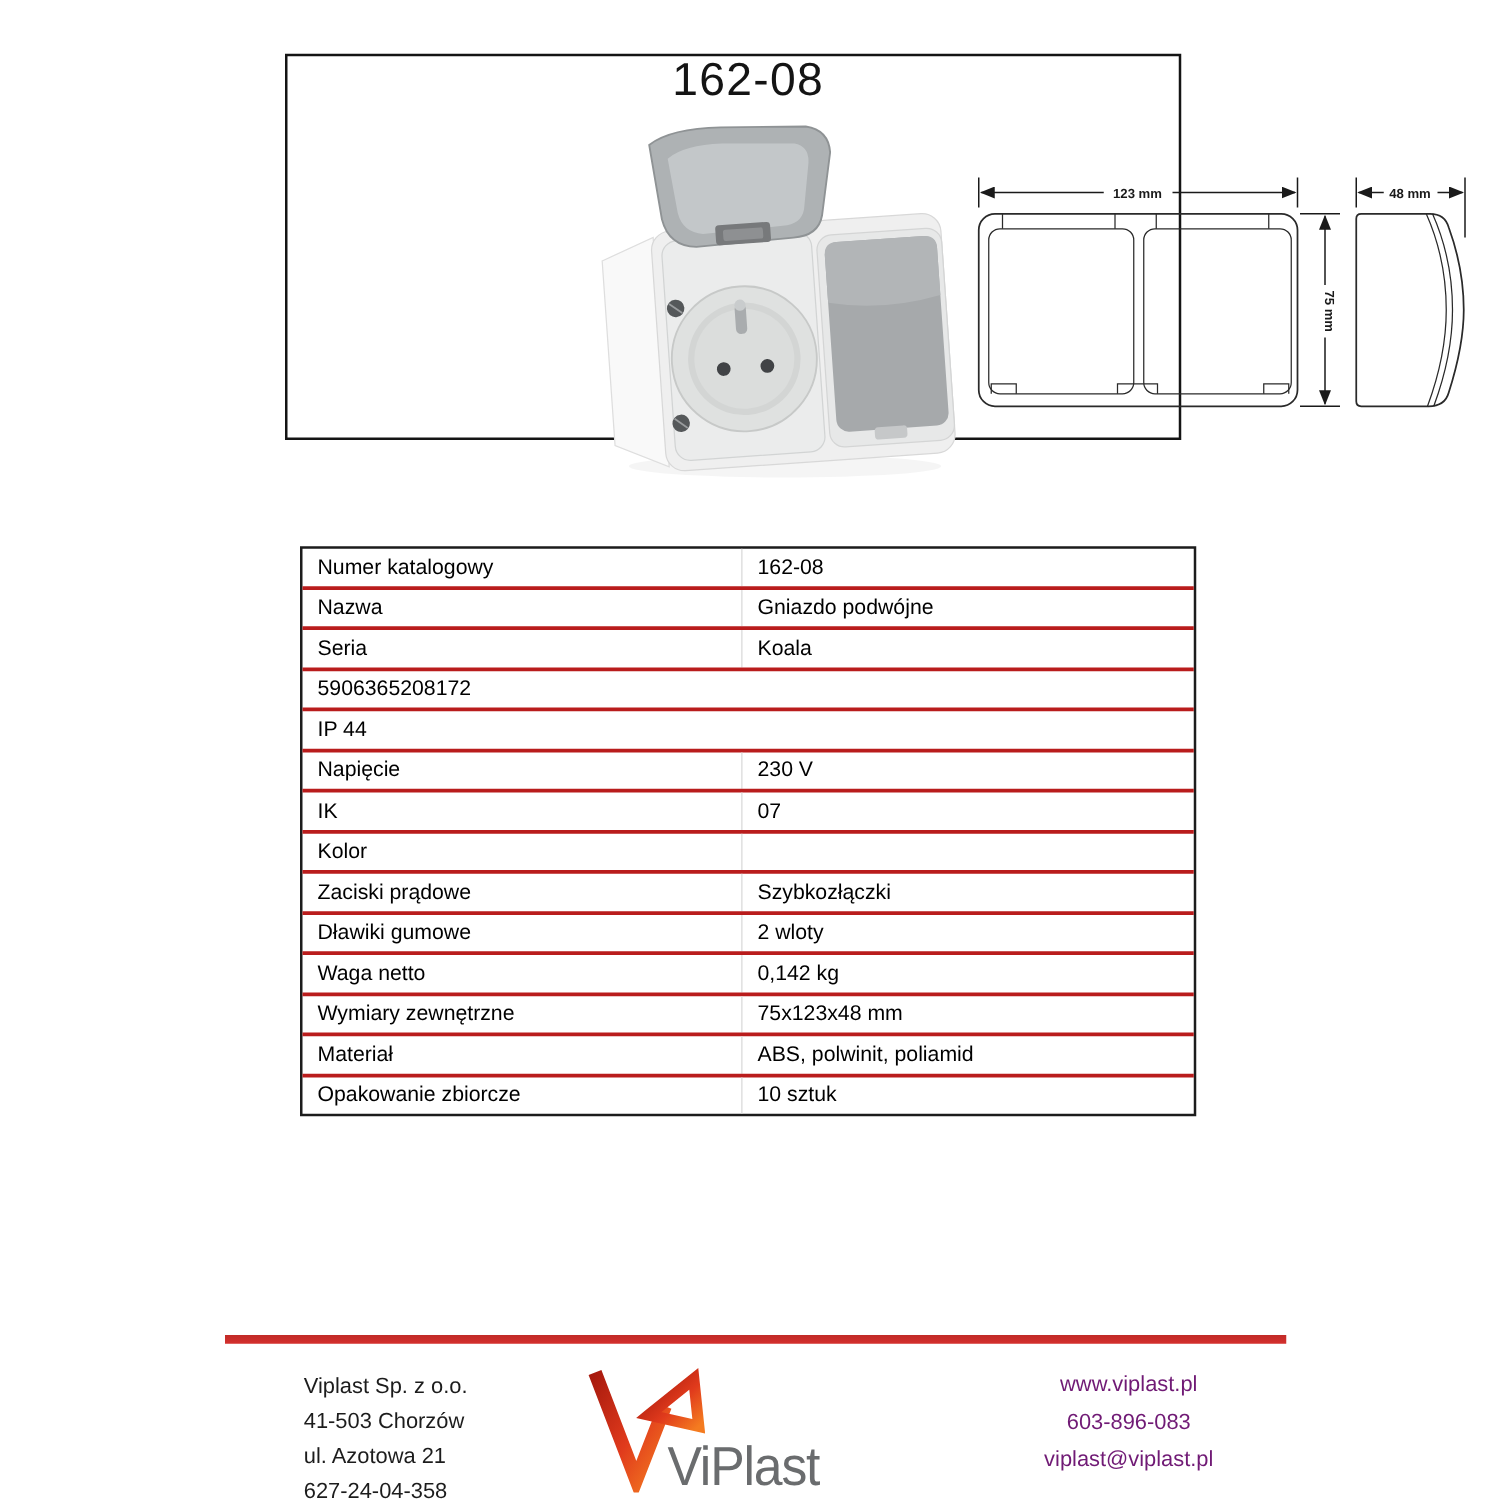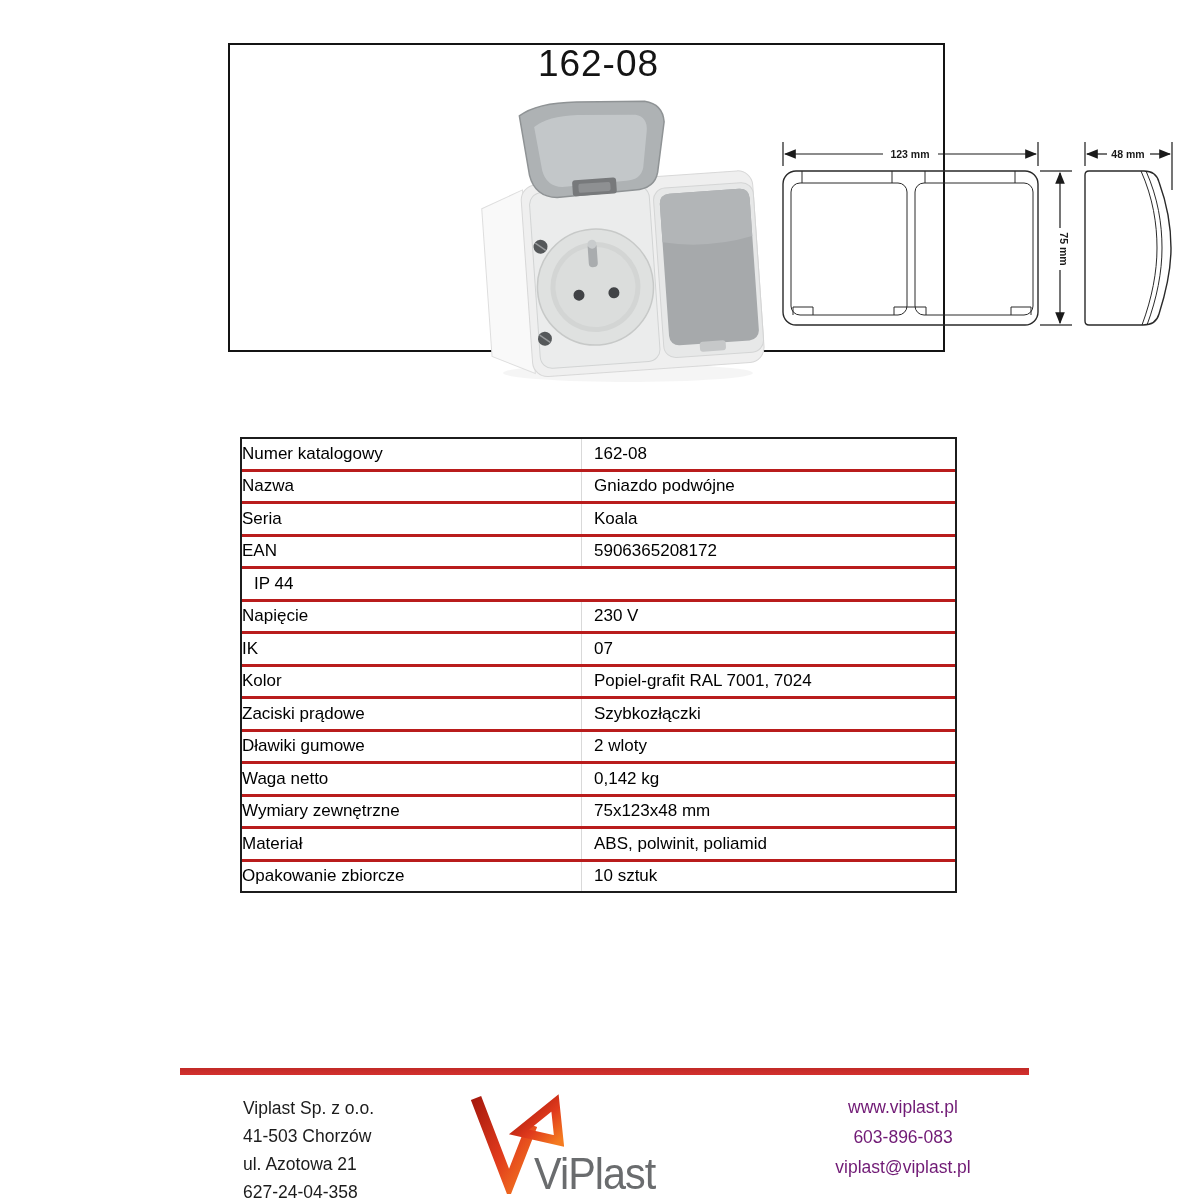--- a/index.html
+++ b/index.html
@@ -22,21 +22,21 @@
   .draw{fill:none;stroke:#2a2a2a;stroke-width:1.4;}
   .thin{fill:none;stroke:#2a2a2a;stroke-width:1;}
   .dimline{stroke:#1a1a1a;stroke-width:1.2;}
 
   
   .spec-table{position:absolute;left:240px;top:437px;width:713px;height:452px;
               border:2px solid #1c1c1c;display:flex;flex-direction:column;background:#fff;}
   .trow{flex:1;display:flex;align-items:stretch;border-top:3px solid #b91c1c;}
   .trow:first-child{border-top:none;}
   .tlabel{width:339px;border-right:1px solid #d9d9d9;display:flex;align-items:center;
-          font-size:17px;color:#000;}
+          padding-left:12px;font-size:17px;color:#000;}
   .tvalue{flex:1;display:flex;align-items:center;padding-left:12px;font-size:17px;color:#000;}
 
   
   .footer-bar{position:absolute;left:180px;top:1068px;width:849px;height:7px;
               background:linear-gradient(to bottom,#c12a27,var(--accent-red,#d4302e));}
   .addr{position:absolute;left:243px;top:1094px;font-size:17.5px;line-height:28px;color:#1c1c1c;}
   .contacts{position:absolute;left:793px;top:1092px;width:220px;text-align:center;
             font-size:17.5px;line-height:30px;color:#701a75;}
   .logo{position:absolute;left:468px;top:1090px;display:flex;align-items:flex-end;}
   .logo-text{font-size:44px;line-height:40px;letter-spacing:-1px;color:var(--logo-gray,#6a6c6e);
@@ -154,37 +154,35 @@
     </div>
     <div class="trow">
       <div class="tlabel">Nazwa</div>
       <div class="tvalue">Gniazdo podwójne</div>
     </div>
     <div class="trow">
       <div class="tlabel">Seria</div>
       <div class="tvalue">Koala</div>
     </div>
     <div class="trow">
-      <div class="tlabel">EAN</div>
       <div class="tvalue">5906365208172</div>
     </div>
     <div class="trow">
       <div class="tvalue">IP 44</div>
     </div>
     <div class="trow">
       <div class="tlabel">Napięcie</div>
       <div class="tvalue">230 V</div>
     </div>
     <div class="trow">
       <div class="tlabel">IK</div>
       <div class="tvalue">07</div>
     </div>
     <div class="trow">
       <div class="tlabel">Kolor</div>
-      <div class="tvalue">Popiel-grafit RAL 7001, 7024</div>
     </div>
     <div class="trow">
       <div class="tlabel">Zaciski prądowe</div>
       <div class="tvalue">Szybkozłączki</div>
     </div>
     <div class="trow">
       <div class="tlabel">Dławiki gumowe</div>
       <div class="tvalue">2 wloty</div>
     </div>
     <div class="trow">

